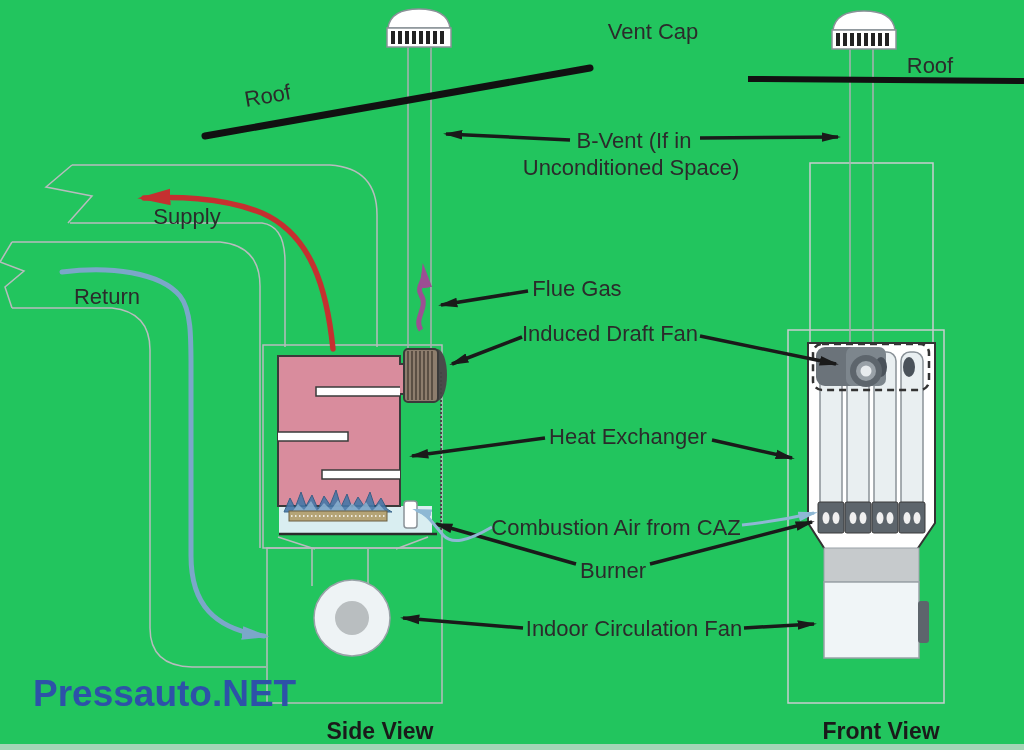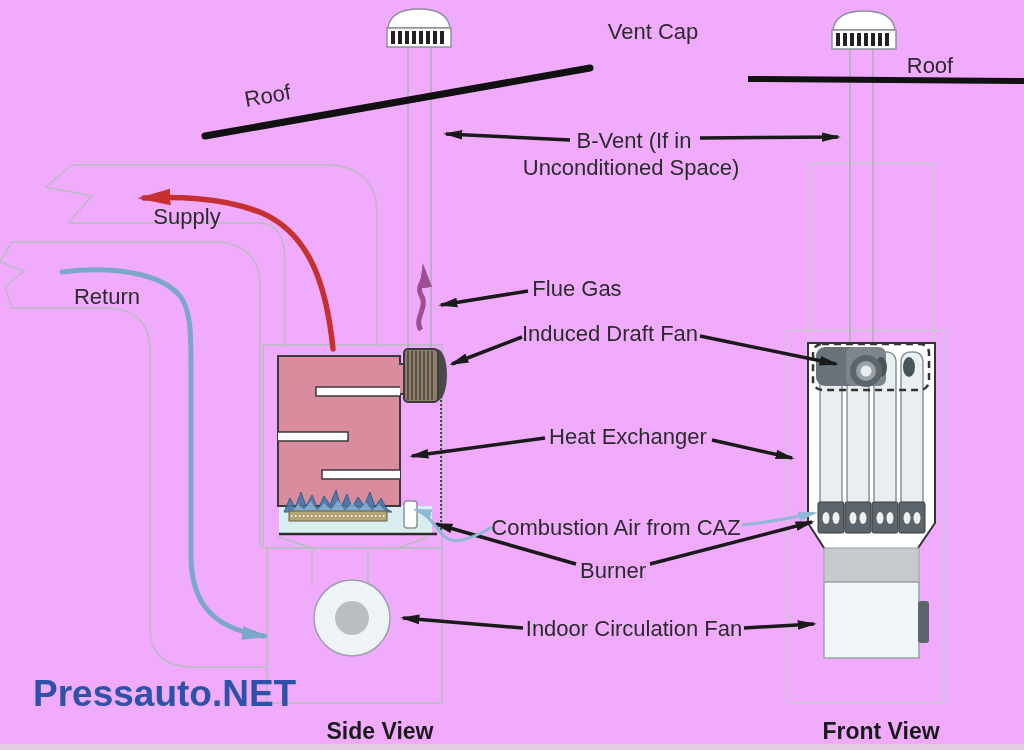--- a/index.html
+++ b/index.html
@@ -1,17 +1,17 @@
 <!DOCTYPE html>
 <html><head>
 <meta charset="utf-8">
 <style>
   html,body{margin:0;padding:0;background:#ffffff;}
   .stage{
-    position:relative;width:1024px;height:750px;background:#f0abfc;overflow:hidden;
+    position:relative;width:1024px;height:750px;background:#22c55e;overflow:hidden;
     font-family:"Liberation Sans",sans-serif;
   }
   svg text{font-family:"Liberation Sans",sans-serif;}
   .callout{font-size:22px;fill:#2b2b2b;}
   .caption{font-size:23px;font-weight:bold;fill:#1a1a1a;}
   .watermark{font-size:37px;font-weight:bold;}
 </style>
 </head>
 <body>
 

